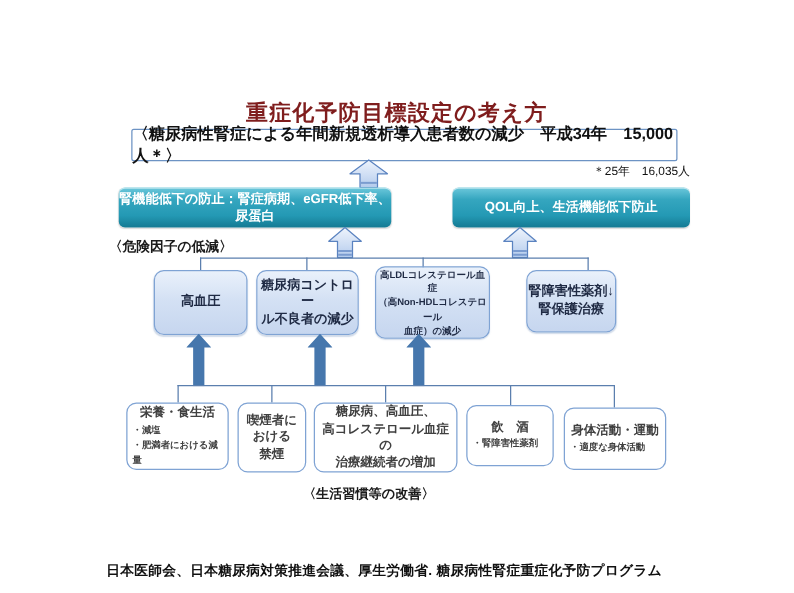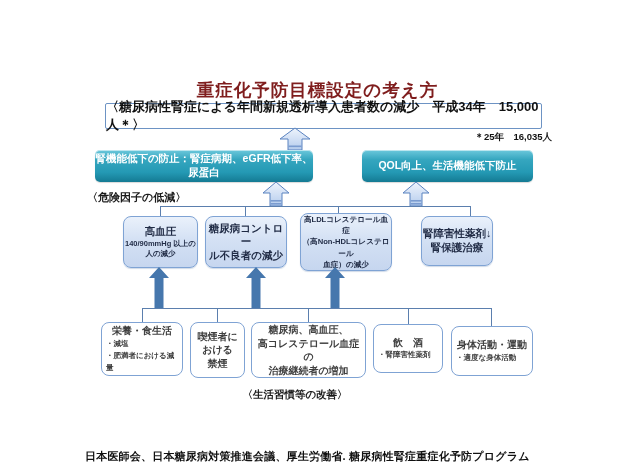--- a/index.html
+++ b/index.html
@@ -7,28 +7,28 @@
     position:relative;width:635px;height:474px;background:#ffffff;overflow:hidden;
     font-family:"Liberation Sans","DejaVu Sans",sans-serif;color:#262626;
   }
   .abs{position:absolute;}
   .pre{white-space:pre-line;}
   
   .title{left:0;top:78px;width:635px;text-align:center;font-size:17.5px;font-weight:bold;letter-spacing:1px;color:#7f1d1d;}
   
   .goal-box{left:105px;top:103px;width:435px;height:24px;border:1px solid #6d93c4;border-radius:2px;
     display:flex;align-items:center;justify-content:center;font-size:13px;font-weight:bold;color:#111;background:#fff;}
-  .goal-note{left:390px;top:131px;width:162px;text-align:right;font-size:9.5px;font-weight:bold;color:#111;}
+  .goal-note{left:390px;top:131px;width:162px;text-align:right;font-size:9.5px;font-weight:normal;color:#111;}
   
   .teal{height:32px;border-radius:5px;color:#ffffff;font-weight:bold;font-size:10.5px;
     display:flex;align-items:center;justify-content:center;text-align:center;
     background:linear-gradient(180deg,#6cc8dc 0%,#35a6bf 30%,#2499b4 70%,#147a93 100%);
     box-shadow:inset 0 1px 0 rgba(255,255,255,.55), 0 1px 1px rgba(0,0,0,.15);}
   .teal1{left:95px;top:150px;width:218px;}
-  .teal2{left:362px;top:150px;width:171px;text-align:center;}
+  .teal2{left:362px;top:150px;width:190px;text-align:center;}
   
   .risk-label{left:87px;top:190px;font-size:11px;font-weight:bold;color:#1a1a1a;}
   .lifestyle-label{left:215px;top:388px;width:160px;text-align:center;font-size:10.5px;font-weight:bold;color:#1a1a1a;}
   
   .hline{height:1.4px;background:#5b7fae;}
   .vline{width:1.4px;background:#5b7fae;}
   
   .riskbox{border:1.3px solid #7fa3d4;border-radius:8px;
     background:linear-gradient(180deg,#eaf1fb 0%,#d4e1f4 45%,#c6d6ef 100%);
     display:flex;flex-direction:column;align-items:center;justify-content:center;text-align:center;
@@ -99,22 +99,20 @@
   </svg>
 
   <div class="abs hline" style="left:160px;top:206px;width:311px;"></div>
   <div class="abs vline" style="left:160px;top:206px;height:10px;"></div>
   <div class="abs vline" style="left:245px;top:206px;height:10px;"></div>
   <div class="abs vline" style="left:338px;top:206px;height:8px;"></div>
   <div class="abs vline" style="left:470px;top:206px;height:10px;"></div>
 
   <div class="abs riskbox rb1">
     <div class="h">高血圧</div>
-    <div class="s pre">140/90mmHg 以上の
-人の減少</div>
   </div>
   <div class="abs riskbox rb2">
     <div class="h pre">糖尿病コントロー
 ル不良者の減少</div>
   </div>
   <div class="abs riskbox rb3">
     <div class="h pre">高LDLコレステロール血症
 （高Non-HDLコレステロール
 血症）の減少</div>
   </div>

